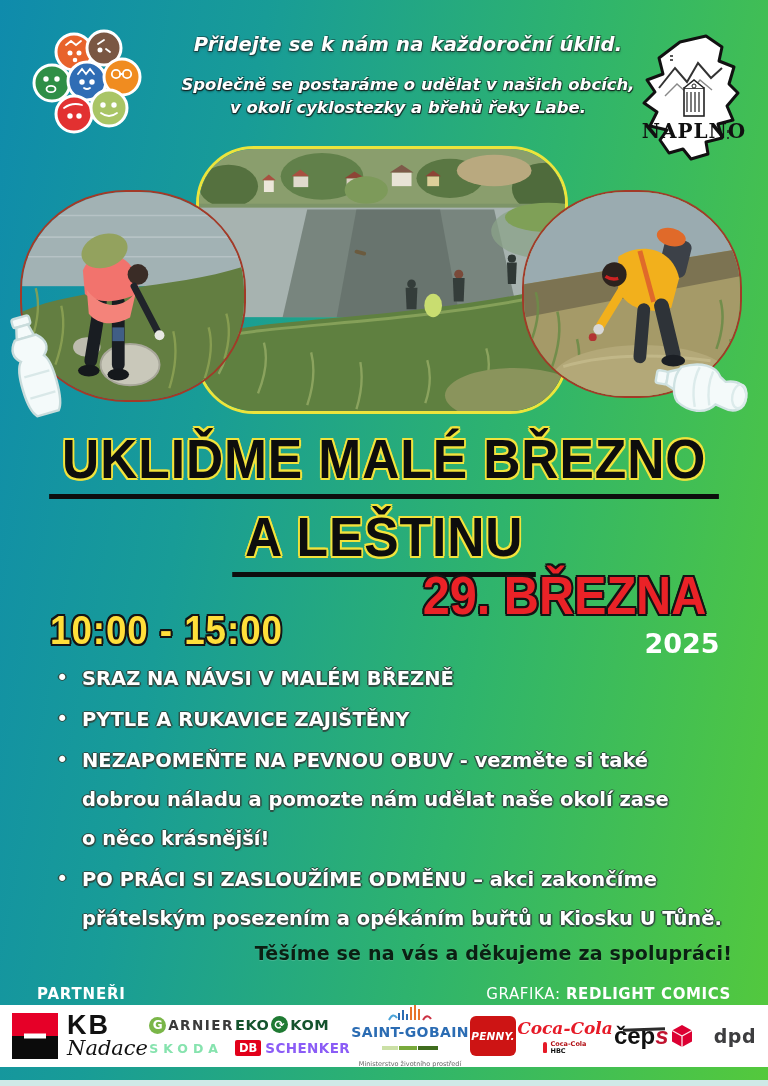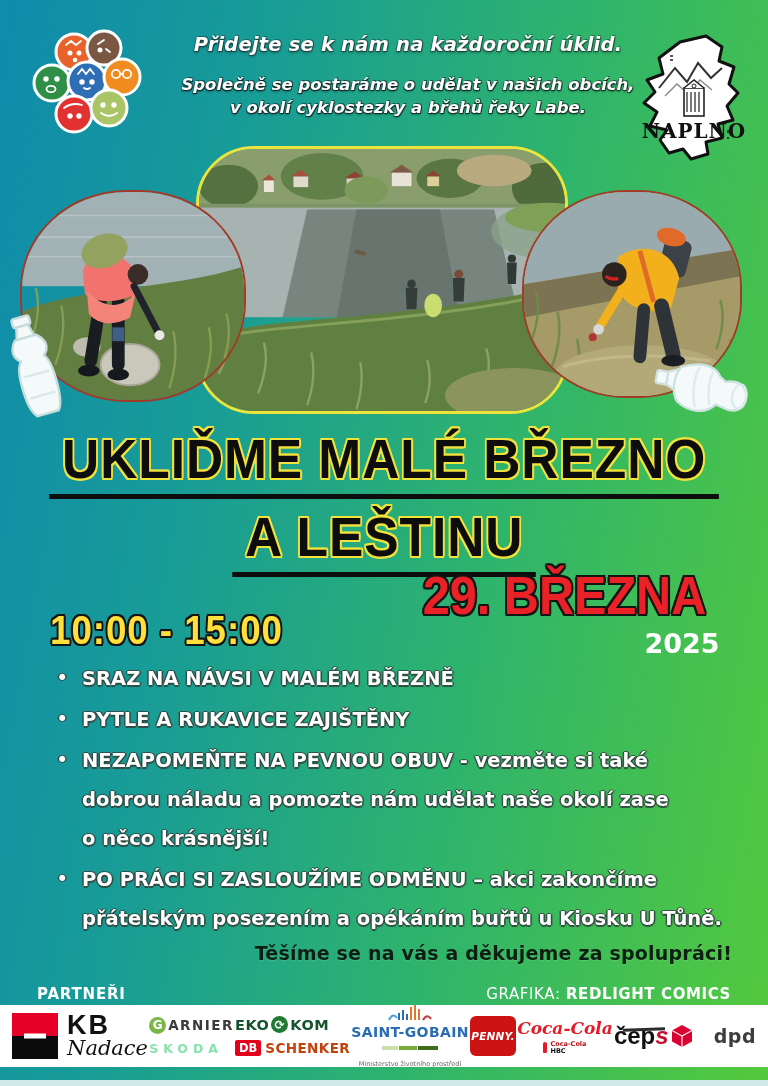--- a/index.html
+++ b/index.html
@@ -86,21 +86,21 @@
   .kb-name { font-family:"Liberation Sans", sans-serif; font-weight:bold; font-size:27px; letter-spacing:2px; color:#111; line-height:24px; }
   .kb-sub { font-family:"DejaVu Serif", serif; font-style:italic; font-size:21px; color:#111; line-height:22px; }
   .garnier { display:flex; align-items:center; gap:2px; }
   .garnier-g { width:17px; height:17px; border-radius:50%; background:#7ab648; color:#fff; font-size:12px; font-weight:bold; display:flex; align-items:center; justify-content:center; }
   .garnier-rest { font-size:13.5px; font-weight:bold; color:#3a3a3a; letter-spacing:1.5px; }
   .skoda { font-size:12.5px; font-weight:bold; color:#86e3ae; letter-spacing:5px; }
   .ekokom { display:flex; align-items:center; gap:2px; font-size:14.5px; font-weight:bold; color:#14532d; letter-spacing:.5px; }
   .ekokom-circle { width:17px; height:17px; border-radius:50%; background:#1f7a33; color:#fff; font-size:12px; display:flex; align-items:center; justify-content:center; }
   .dbschenker { display:flex; align-items:center; gap:4px; }
   .db-box { background:#e2001a; color:#fff; font-weight:bold; font-size:11.5px; padding:1px 4px; border-radius:2px; }
-  .db-name { font-size:13.5px; font-weight:bold; color:#c2410c; letter-spacing:.4px; }
+  .db-name { font-size:13.5px; font-weight:bold; color:#8b5cf6; letter-spacing:.4px; }
   .sg { display:flex; flex-direction:column; align-items:center; gap:2px; }
   .sg-name { font-size:14px; font-weight:bold; color:#2b6cb3; letter-spacing:.4px; }
   .ministry { display:flex; flex-direction:column; align-items:center; gap:10px; margin-top:4px; }
   .ministry-bars { display:flex; gap:1px; }
   .ministry-bars i { display:block; height:4px; }
   .mb1 { width:16px; background:#cbe0a6; } .mb2 { width:18px; background:#79aa3c; } .mb3 { width:20px; background:#3f6c1d; }
   .ministry-name { font-size:6.5px; color:#666; }
   .penny { width:46px; height:40px; background:#cd1414; border-radius:6px; display:flex; align-items:center; justify-content:center; }
   .penny-name { color:#fff; font-style:italic; font-weight:bold; font-size:10.5px; letter-spacing:.2px; }
   .coca { display:flex; flex-direction:column; align-items:center; gap:3px; }

